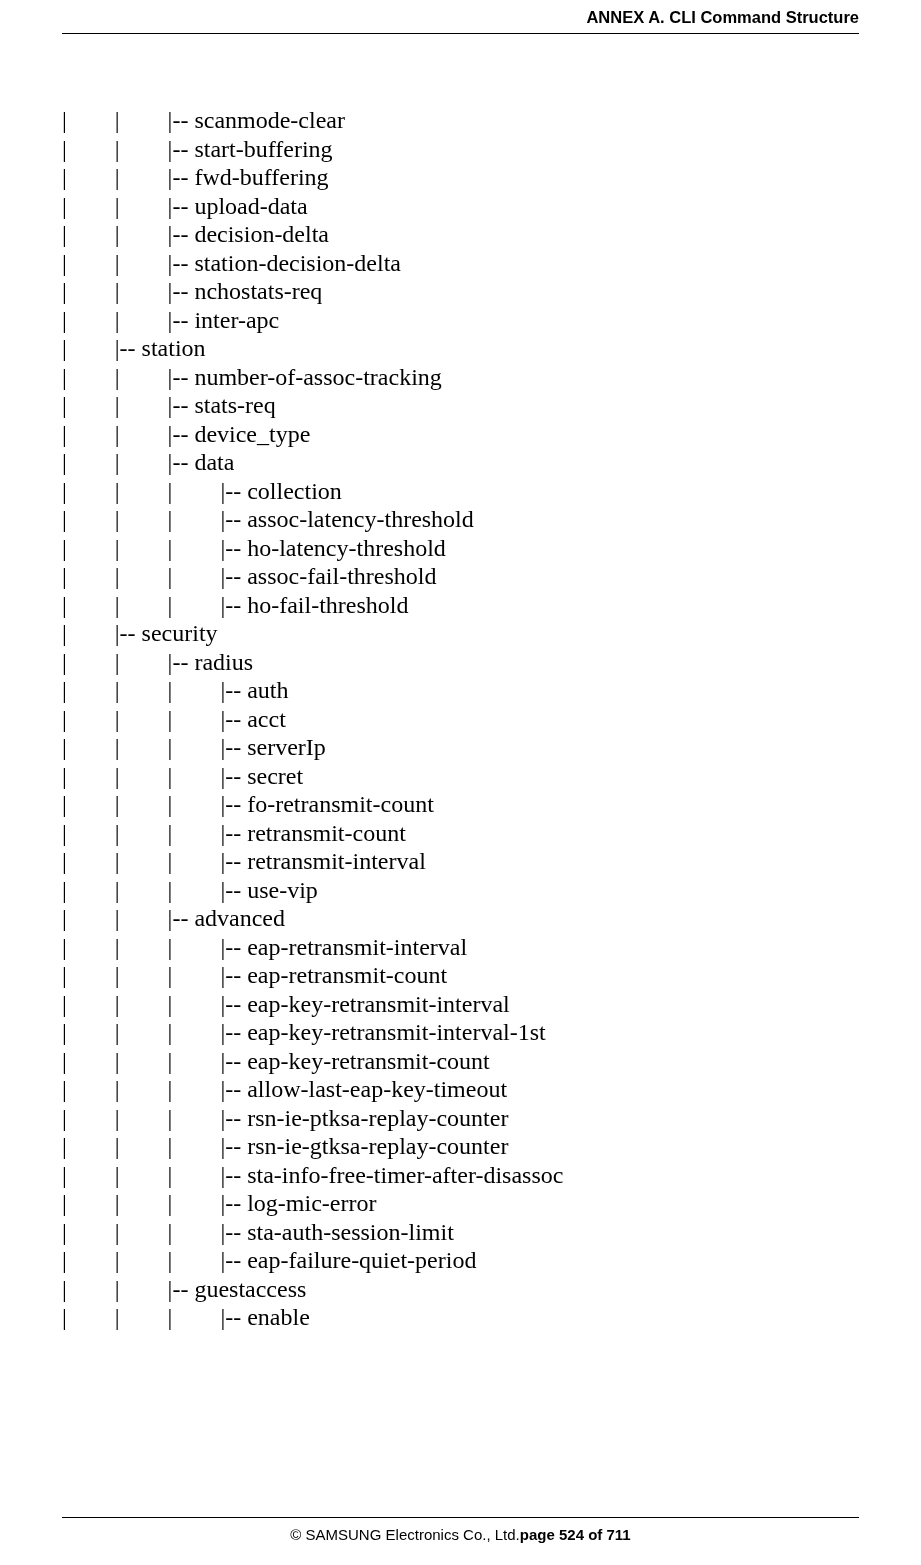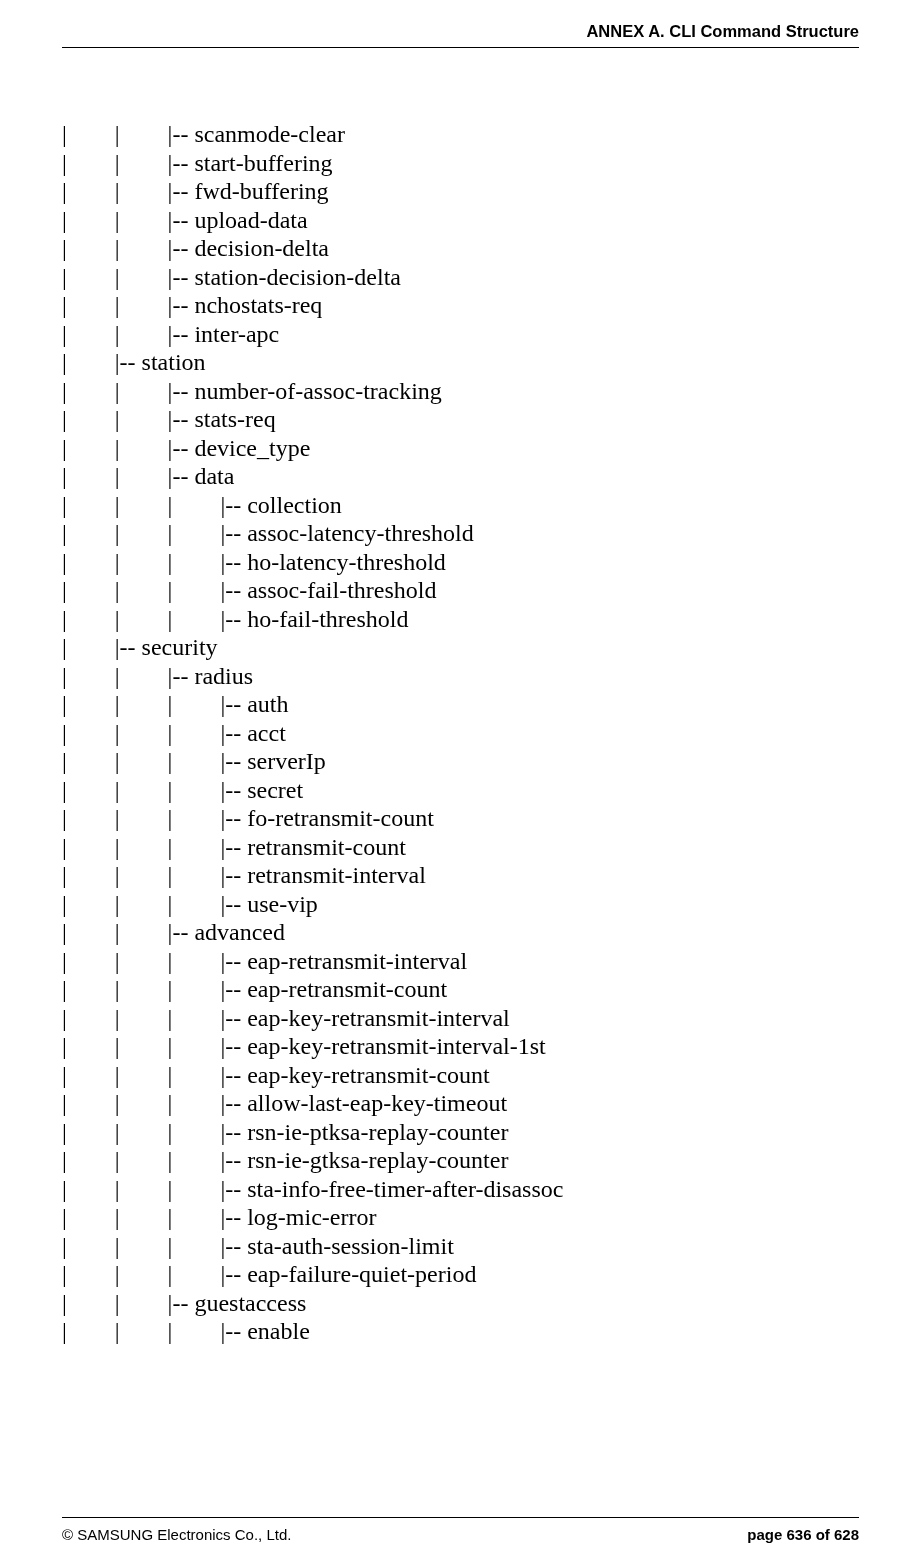--- a/index.html
+++ b/index.html
@@ -15,21 +15,21 @@
     .page {
       padding: 0 62px;
       height: 100%;
       position: relative;
     }
     .header {
       text-align: right;
       font-family: Arial, Helvetica, sans-serif;
       font-weight: bold;
       font-size: 16.5px;
-      padding-top: 22px;
+      padding-top: 8px;
       padding-bottom: 6px;
       border-bottom: 1.5px solid #000;
     }
     .tree {
       padding-top: 72px;
       font-family: "Times New Roman", Times, serif;
       font-size: 24px;
       line-height: 28.5px;
       white-space: pre;
     }
@@ -37,34 +37,34 @@
     .footer {
       position: absolute;
       bottom: 22px;
       left: 62px;
       right: 62px;
       border-top: 1.5px solid #000;
       padding-top: 8px;
       font-family: Arial, Helvetica, sans-serif;
       font-size: 15px;
       display: flex;
-      justify-content: space-between;
+      justify-content: center;
       align-items: baseline;
     }
     .page-num { font-weight: bold; }
   </style>
 </head>
 <body>
 
 <div class="page">
 
   <div class="header">
     <span>ANNEX A. CLI Command Structure</span>
   </div>
 
   <div class="tree" id="tree-container"><span class="tree-line">|        |        |-- scanmode-clear</span><span class="tree-line">|        |        |-- start-buffering</span><span class="tree-line">|        |        |-- fwd-buffering</span><span class="tree-line">|        |        |-- upload-data</span><span class="tree-line">|        |        |-- decision-delta</span><span class="tree-line">|        |        |-- station-decision-delta</span><span class="tree-line">|        |        |-- nchostats-req</span><span class="tree-line">|        |        |-- inter-apc</span><span class="tree-line">|        |-- station</span><span class="tree-line">|        |        |-- number-of-assoc-tracking</span><span class="tree-line">|        |        |-- stats-req</span><span class="tree-line">|        |        |-- device_type</span><span class="tree-line">|        |        |-- data</span><span class="tree-line">|        |        |        |-- collection</span><span class="tree-line">|        |        |        |-- assoc-latency-threshold</span><span class="tree-line">|        |        |        |-- ho-latency-threshold</span><span class="tree-line">|        |        |        |-- assoc-fail-threshold</span><span class="tree-line">|        |        |        |-- ho-fail-threshold</span><span class="tree-line">|        |-- security</span><span class="tree-line">|        |        |-- radius</span><span class="tree-line">|        |        |        |-- auth</span><span class="tree-line">|        |        |        |-- acct</span><span class="tree-line">|        |        |        |-- serverIp</span><span class="tree-line">|        |        |        |-- secret</span><span class="tree-line">|        |        |        |-- fo-retransmit-count</span><span class="tree-line">|        |        |        |-- retransmit-count</span><span class="tree-line">|        |        |        |-- retransmit-interval</span><span class="tree-line">|        |        |        |-- use-vip</span><span class="tree-line">|        |        |-- advanced</span><span class="tree-line">|        |        |        |-- eap-retransmit-interval</span><span class="tree-line">|        |        |        |-- eap-retransmit-count</span><span class="tree-line">|        |        |        |-- eap-key-retransmit-interval</span><span class="tree-line">|        |        |        |-- eap-key-retransmit-interval-1st</span><span class="tree-line">|        |        |        |-- eap-key-retransmit-count</span><span class="tree-line">|        |        |        |-- allow-last-eap-key-timeout</span><span class="tree-line">|        |        |        |-- rsn-ie-ptksa-replay-counter</span><span class="tree-line">|        |        |        |-- rsn-ie-gtksa-replay-counter</span><span class="tree-line">|        |        |        |-- sta-info-free-timer-after-disassoc</span><span class="tree-line">|        |        |        |-- log-mic-error</span><span class="tree-line">|        |        |        |-- sta-auth-session-limit</span><span class="tree-line">|        |        |        |-- eap-failure-quiet-period</span><span class="tree-line">|        |        |-- guestaccess</span><span class="tree-line">|        |        |        |-- enable</span></div>
 
   <div class="footer">
     <span>© SAMSUNG Electronics Co., Ltd.</span>
-    <span class="page-num">page 636 of 628</span>
+    <span class="page-num">page 524 of 711</span>
   </div>
 
 </div>
 
 </body></html>

